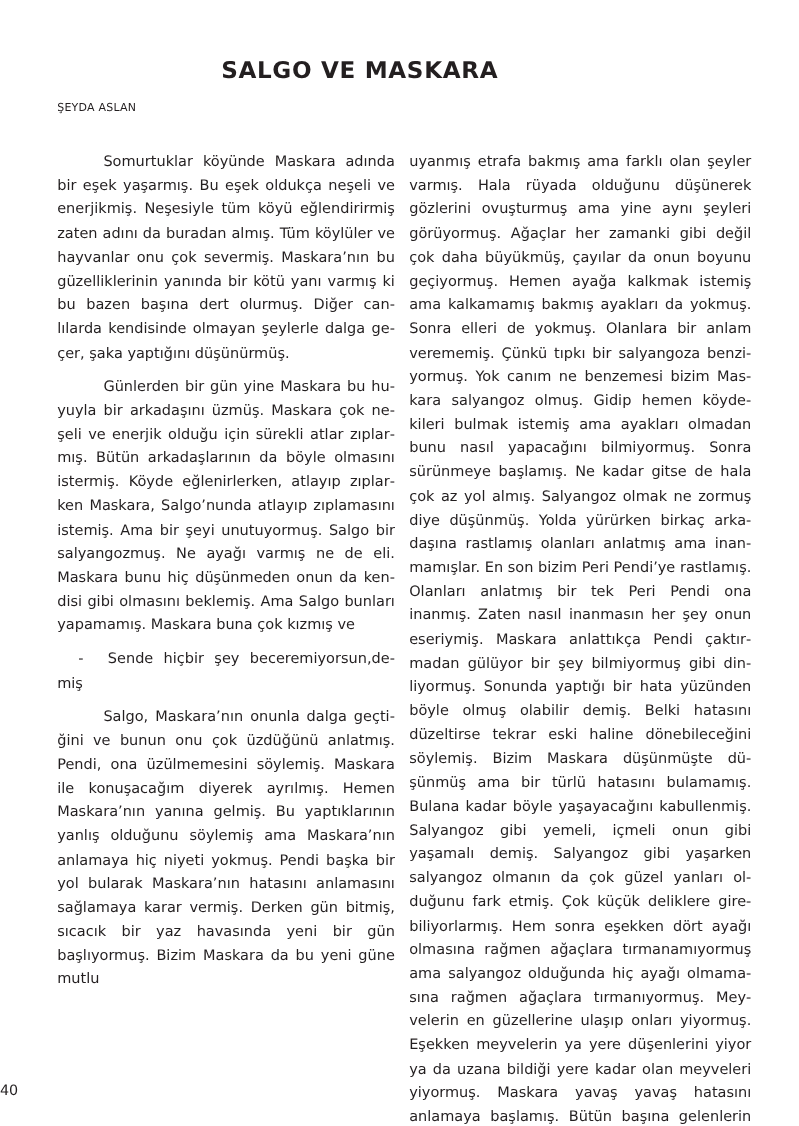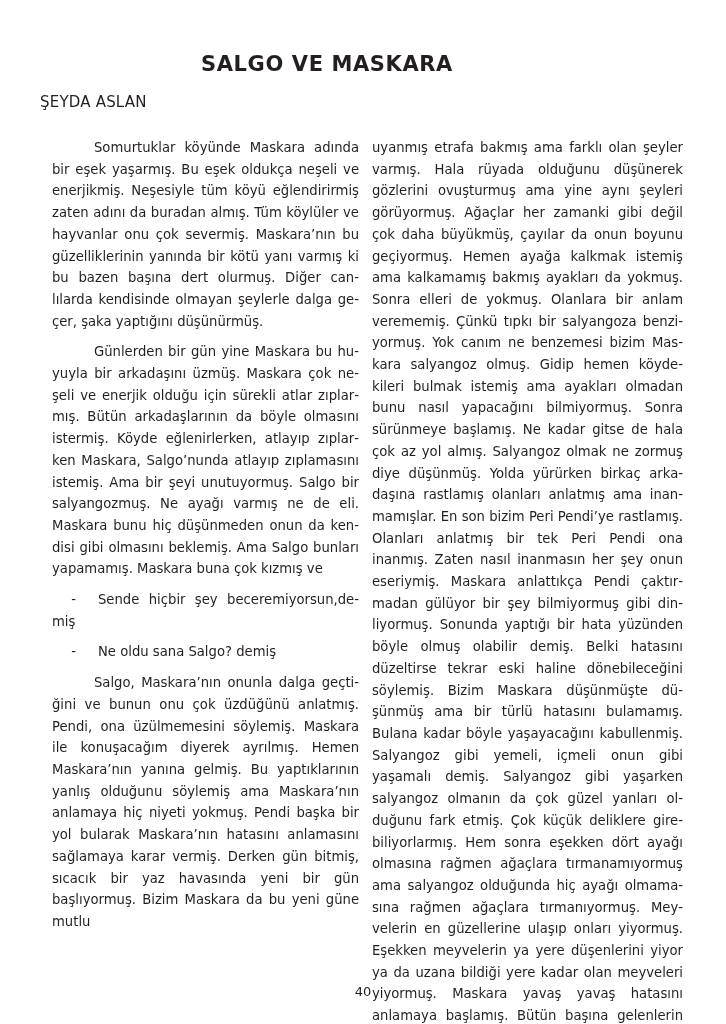--- a/index.html
+++ b/index.html
@@ -1,40 +1,39 @@
 <!DOCTYPE html>
 <html><head>
 <meta charset="utf-8">
 <style>
   html, body { margin: 0; padding: 0; background: #ffffff; }
   body { width: 726px; height: 1024px; position: relative; overflow: hidden;
          font-family: "DejaVu Sans", "Liberation Sans", sans-serif; color: #231f20; }
   .title { position: absolute; top: 52px; left: 0; width: 654px; text-align: center;
            font-weight: bold; font-size: 21px; letter-spacing: 0.6px; }
-  .author { position: absolute; top: 93px; left: 40px; font-size: 15px; letter-spacing: 0.2px; }
+  .author { position: absolute; top: 93px; left: 52px; font-size: 10px; letter-spacing: 0.2px; }
   .col { position: absolute; top: 137px; font-size: 13.2px; line-height: 21.7px; }
   .col.left { left: 52px; width: 307px; }
   .col.right { left: 372px; width: 311px; }
   .col p { margin: 0 0 9px 0; text-align: justify; hyphens: manual; }
   .col p.indent { text-indent: 42px; }
   .col p.dialog { text-indent: 0; padding-left: 0; }
   .dialog .dash { display: inline-block; width: 46px; text-align: right; padding-right: 22px; box-sizing: border-box; }
-  .page-number { position: absolute; top: 984px; left: 0; width: 726px; text-align: center; font-size: 13px; }
+  .page-number { position: absolute; top: 984px; left: 0; width: 726px; text-align: left; font-size: 13px; }
 </style>
 </head>
 <body>
 
 <div class="title">SALGO VE MASKARA</div>
 <div class="author">ŞEYDA ASLAN</div>
 
 <div class="col left">
   <p class="indent">Somurtuklar köyünde Maskara adında bir eşek yaşarmış. Bu eşek oldukça neşeli ve enerjikmiş. Neşesiyle tüm köyü eğlendirirmiş zaten adını da buradan almış.  Tüm köylüler ve hayvanlar onu çok severmiş. Maskara’nın bu güzelliklerinin yanında bir kötü yanı varmış ki bu bazen başına dert olurmuş. Diğer can­lılarda kendisinde olmayan şeylerle dalga ge­çer, şaka yaptığını düşünürmüş.</p>
   <p class="indent">Günlerden bir gün yine Maskara bu hu­yuyla bir arkadaşını üzmüş. Maskara çok ne­şeli ve enerjik olduğu için sürekli atlar zıplar­mış. Bütün arkadaşlarının da böyle olmasını istermiş. Köyde eğlenirlerken, atlayıp zıplar­ken Maskara, Salgo’nunda atlayıp zıplaması­nı istemiş. Ama bir şeyi unutuyormuş. Salgo bir salyangozmuş. Ne ayağı varmış ne de eli. Maskara bunu hiç düşünmeden onun da ken­disi gibi olmasını beklemiş. Ama Salgo bunları yapamamış. Maskara buna çok kızmış ve</p>
   <p class="dialog"><span class="dash">-</span><span>Sende hiçbir şey beceremiyorsun,de­miş</span></p>
-  <p class="dialog"><span class="dash">-</span><span>Ne oldu sana Salgo? demiş</span></p>
   <p class="indent">Salgo, Maskara’nın onunla dalga geçti­ğini ve bunun onu çok üzdüğünü anlatmış. Pendi, ona üzülmemesini söylemiş. Maska­ra ile konuşacağım diyerek ayrılmış. Hemen Maskara’nın yanına gelmiş. Bu yaptıklarının yanlış olduğunu söylemiş ama Maskara’nın anlamaya hiç niyeti yokmuş. Pendi başka bir yol bularak Maskara’nın hatasını anlamasını sağlamaya karar vermiş. Derken gün bitmiş, sıcacık bir yaz havasında yeni bir gün başlıyor­muş. Bizim Maskara da bu yeni güne mutlu</p>
 </div>
 
 <div class="col right">
   <p>uyanmış etrafa bakmış ama farklı olan şey­ler varmış. Hala rüyada olduğunu düşünerek gözlerini ovuşturmuş ama yine aynı şeyleri görüyormuş. Ağaçlar her zamanki gibi değil çok daha büyükmüş, çayılar da onun boyunu geçiyormuş. Hemen ayağa kalkmak istemiş ama kalkamamış bakmış ayakları da yokmuş. Sonra elleri de yokmuş. Olanlara bir anlam verememiş. Çünkü tıpkı bir salyangoza benzi­yormuş. Yok canım ne benzemesi bizim Mas­kara salyangoz olmuş. Gidip hemen köyde­kileri bulmak istemiş ama ayakları olmadan bunu nasıl yapacağını bilmiyormuş. Sonra sürünmeye başlamış. Ne kadar gitse de hala çok az yol almış. Salyangoz olmak ne zormuş diye düşünmüş. Yolda yürürken birkaç arka­daşına rastlamış olanları anlatmış ama inan­mamışlar. En son bizim Peri Pendi’ye rastla­mış. Olanları anlatmış bir tek Peri Pendi ona inanmış. Zaten nasıl inanmasın her şey onun eseriymiş. Maskara anlattıkça Pendi çaktır­madan gülüyor bir şey bilmiyormuş gibi din­liyormuş. Sonunda yaptığı bir hata yüzünden böyle olmuş olabilir demiş. Belki hatasını düzeltirse tekrar eski haline dönebileceğini söylemiş. Bizim Maskara düşünmüşte dü­şünmüş ama bir türlü hatasını bulamamış. Bulana kadar böyle yaşayacağını kabullen­miş. Salyangoz gibi yemeli, içmeli onun gibi yaşamalı demiş. Salyangoz gibi yaşarken salyangoz olmanın da çok güzel yanları ol­duğunu fark etmiş. Çok küçük deliklere gire­biliyorlarmış. Hem sonra eşekken dört ayağı olmasına rağmen ağaçlara tırmanamıyormuş ama salyangoz olduğunda hiç ayağı olmama­sına rağmen ağaçlara tırmanıyormuş. Mey­velerin en güzellerine ulaşıp onları yiyormuş. Eşekken meyvelerin ya yere düşenlerini yiyor ya da uzana bildiği yere kadar olan meyve­leri yiyormuş. Maskara yavaş yavaş hatasını anlamaya başlamış. Bütün başına gelenlerin Salgo ile dalga geçmesi ve kötü davranması</p>
 </div>
 
 <div class="page-number">40</div>
 
 </body></html>

